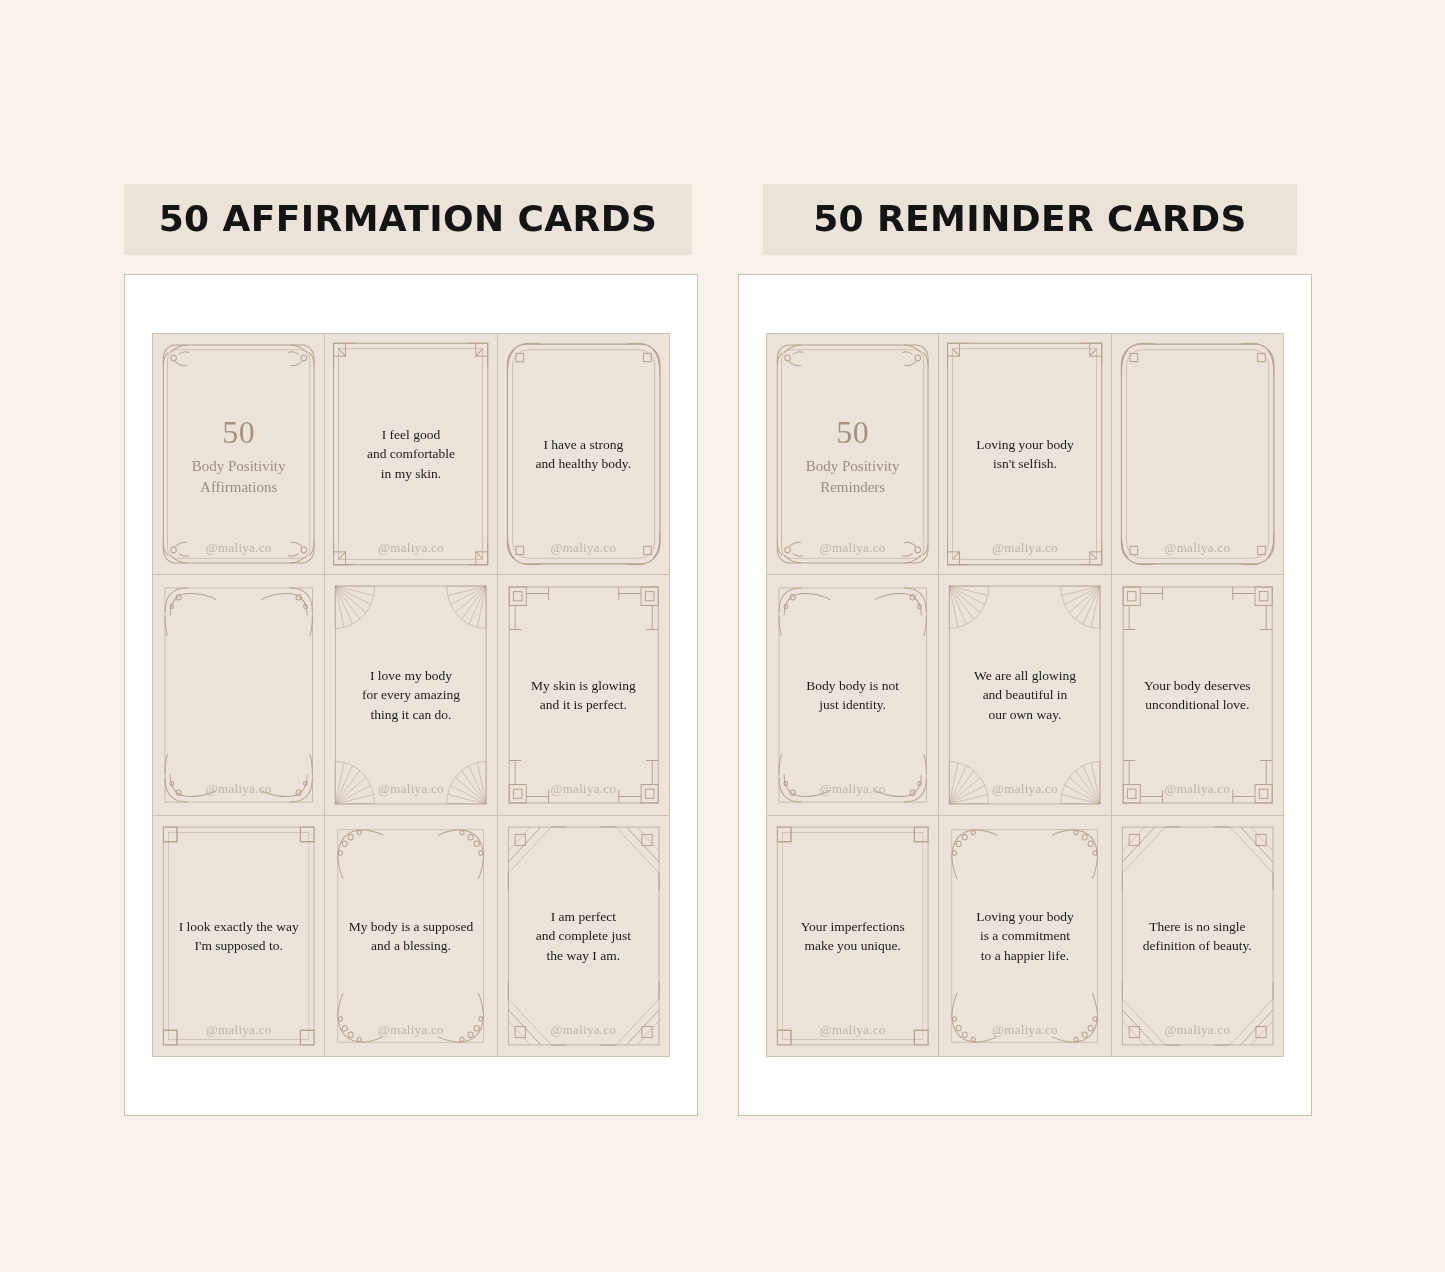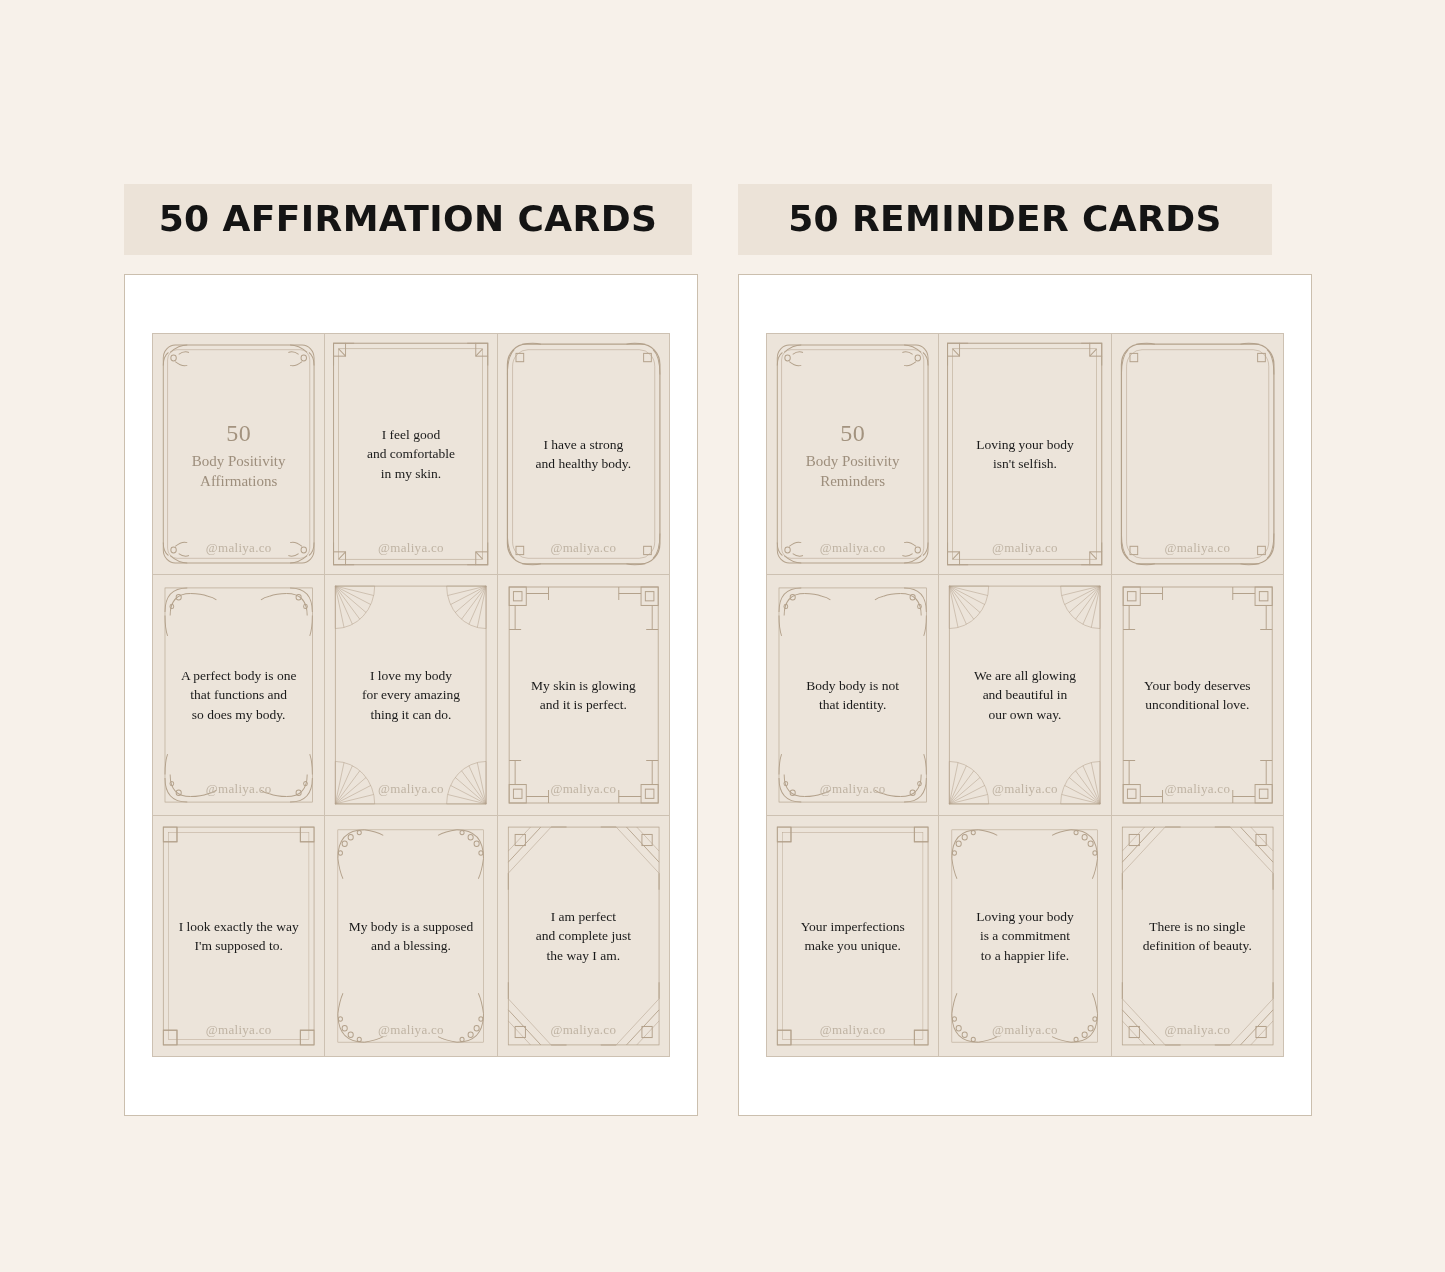--- a/index.html
+++ b/index.html
@@ -37,21 +37,21 @@
     font-size: 36px;
     letter-spacing: 0.4px;
     color: #141414;
     text-align: center;
     padding: 17px 10px 18px 10px;
     line-height: 1;
     box-sizing: border-box;
     white-space: nowrap;
   }
   .panel.left .panel-title { width: 568px; }
-  .panel.right .panel-title { width: 534px; }
+  .panel.right .panel-title { width: 534px; margin-left: 25px; }
 
   .sheet {
     margin-top: 19px;
     background: #ffffff;
     border: 1px solid #cbbfae;
     box-sizing: border-box;
     padding: 58px 27px 58px 27px;
     height: 842px;
   }
   .panel.left .sheet  { width: 574px; }
@@ -90,21 +90,21 @@
     padding: 0 14px;
     max-width: 100%;
   }
   .card-text.cover {
     color: #9d8e7c;
     font-size: 15px;
     line-height: 1.35;
   }
   .card-text .big {
     display: block;
-    font-size: 24px;
+    font-size: 32px;
     color: #a3937f;
     margin-bottom: 2px;
     letter-spacing: 0.5px;
   }
   .watermark {
     position: absolute;
     left: 0; right: 0;
     bottom: 18px;
     text-align: center;
     font-family: "Liberation Serif", serif;
@@ -272,21 +272,20 @@
                     <path d="M20 44 q0 -24 24 -24"></path>
                     <circle cx="30" cy="24" r="3"></circle>
                     <circle cx="22" cy="34" r="2.2"></circle>
                     <path d="M44 20 q12 0 20 3"></path>
                     <path d="M14 44 q0 14 3 22"></path>
                     <path d="M64 23 q6 1 10 4"></path>
                   </g>
                 </g>
               </svg>
             </div>
-            <div class="card-text"><span>A perfect body is one</span><br><span>that functions and</span><br><span>so does my body.</span></div>
             <div class="watermark">@maliya.co</div>
           </div>
           <div class="card">
             <div class="frame">
               <svg viewBox="0 0 200 260" preserveAspectRatio="none">
                 <g fill="none" stroke="#b3a18b" stroke-width="1.1" vector-effect="non-scaling-stroke">
                   <rect x="12" y="12" width="176" height="236" stroke-width="0.8"></rect>
                   <g>
                     <path d="M12 12 L12.0 58.0" stroke-width="0.6"></path>
                     <path d="M12 12 L22.2 56.8" stroke-width="0.6"></path>
@@ -634,21 +633,21 @@
                     <path d="M20 44 q0 -24 24 -24"></path>
                     <circle cx="30" cy="24" r="3"></circle>
                     <circle cx="22" cy="34" r="2.2"></circle>
                     <path d="M44 20 q12 0 20 3"></path>
                     <path d="M14 44 q0 14 3 22"></path>
                     <path d="M64 23 q6 1 10 4"></path>
                   </g>
                 </g>
               </svg>
             </div>
-            <div class="card-text"><span>Body body is not</span><br><span>that identity.</span></div>
+            <div class="card-text"><span>Body body is not</span><br><span>just identity.</span></div>
             <div class="watermark">@maliya.co</div>
           </div>
           <div class="card">
             <div class="frame">
               <svg viewBox="0 0 200 260" preserveAspectRatio="none">
                 <g fill="none" stroke="#b3a18b" stroke-width="1.1" vector-effect="non-scaling-stroke">
                   <rect x="12" y="12" width="176" height="236" stroke-width="0.8"></rect>
                   <g>
                     <path d="M12 12 L12.0 58.0" stroke-width="0.6"></path>
                     <path d="M12 12 L22.2 56.8" stroke-width="0.6"></path>

